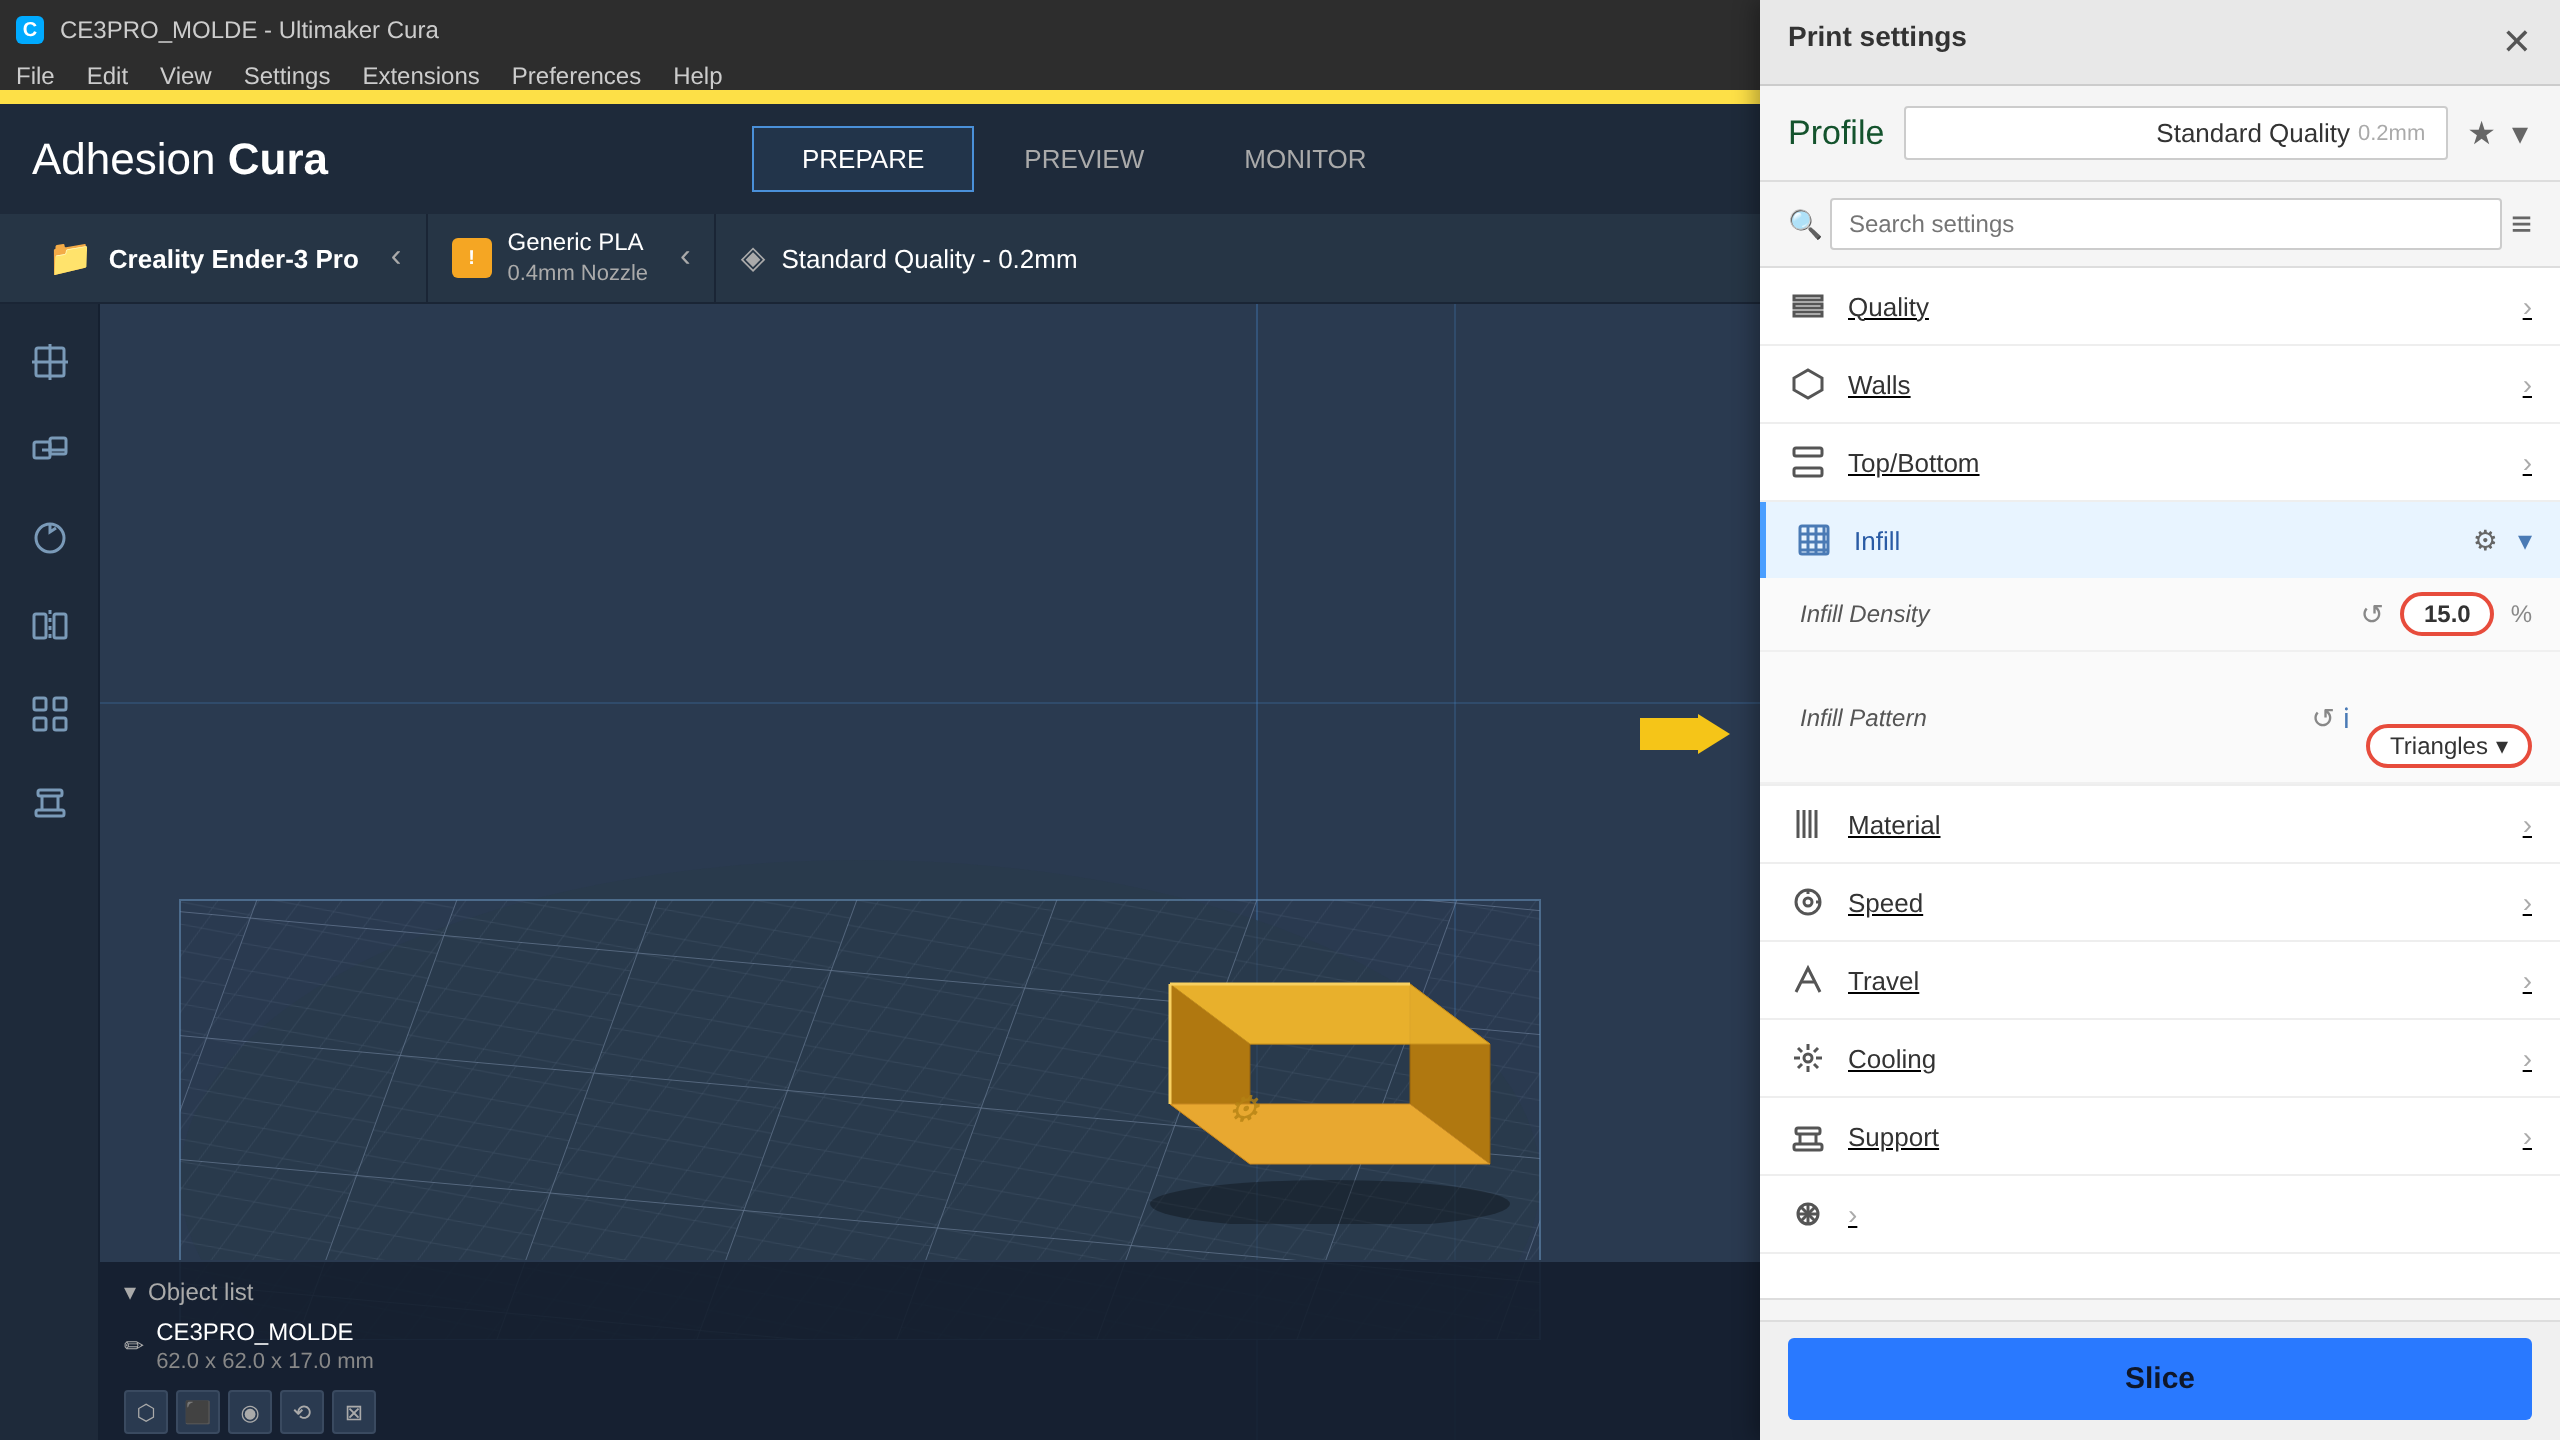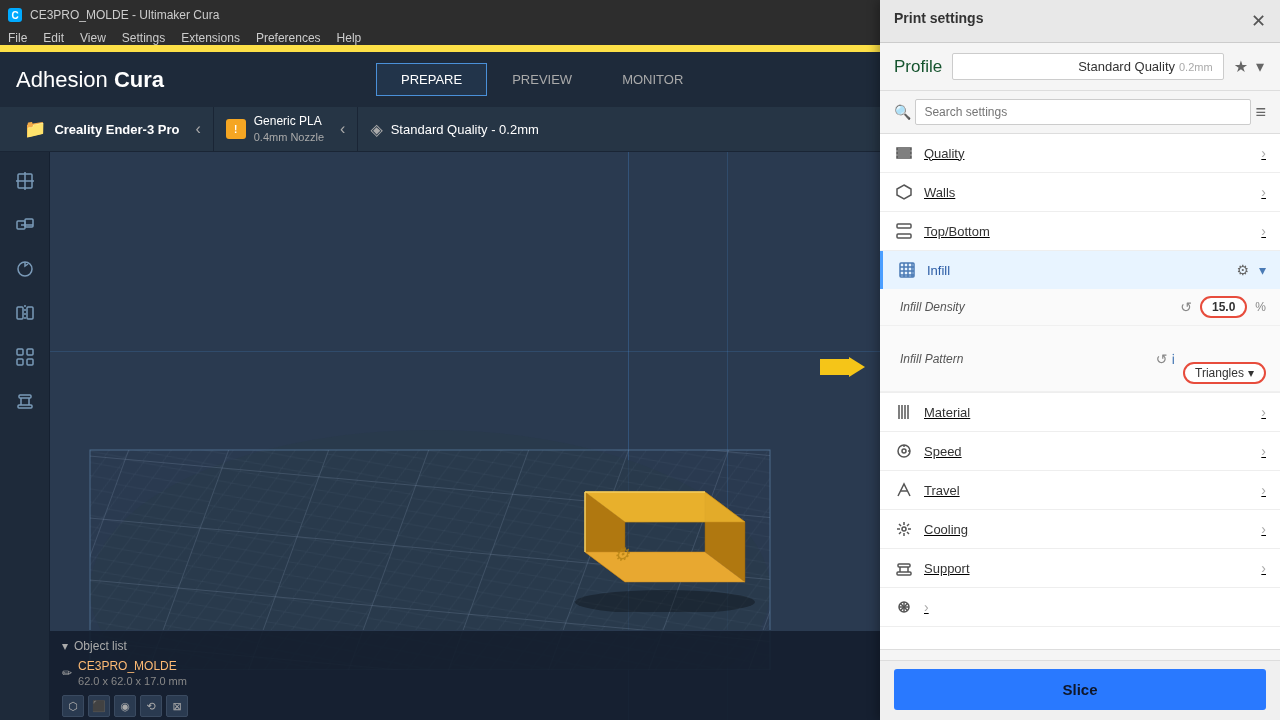--- a/index.html
+++ b/index.html
@@ -215,21 +215,21 @@
     .object-list-header {
       display: flex;
       align-items: center;
       gap: 6px;
       color: #aaa;
       font-size: 12px;
       margin-bottom: 4px;
       cursor: pointer;
     }
     .object-item { display: flex; align-items: center; gap: 6px; padding: 2px 0; }
-    .object-name { color: #fdba74; font-size: 12px; font-weight: 500; }
+    .object-name { color: #ffffff; font-size: 12px; font-weight: 500; }
     .object-dims { color: #888; font-size: 11px; margin-top: 2px; }
     .object-icons { display: flex; gap: 4px; margin-top: 6px; }
     .obj-icon { width: 22px; height: 22px; background: #2a3a50; border: 1px solid #3a4a60; display: flex; align-items: center; justify-content: center; color: #aaa; font-size: 11px; cursor: pointer; border-radius: 2px; }
 
     
     #print-settings {
       position: absolute;
       top: 0;
       right: 0;
       width: 400px;

